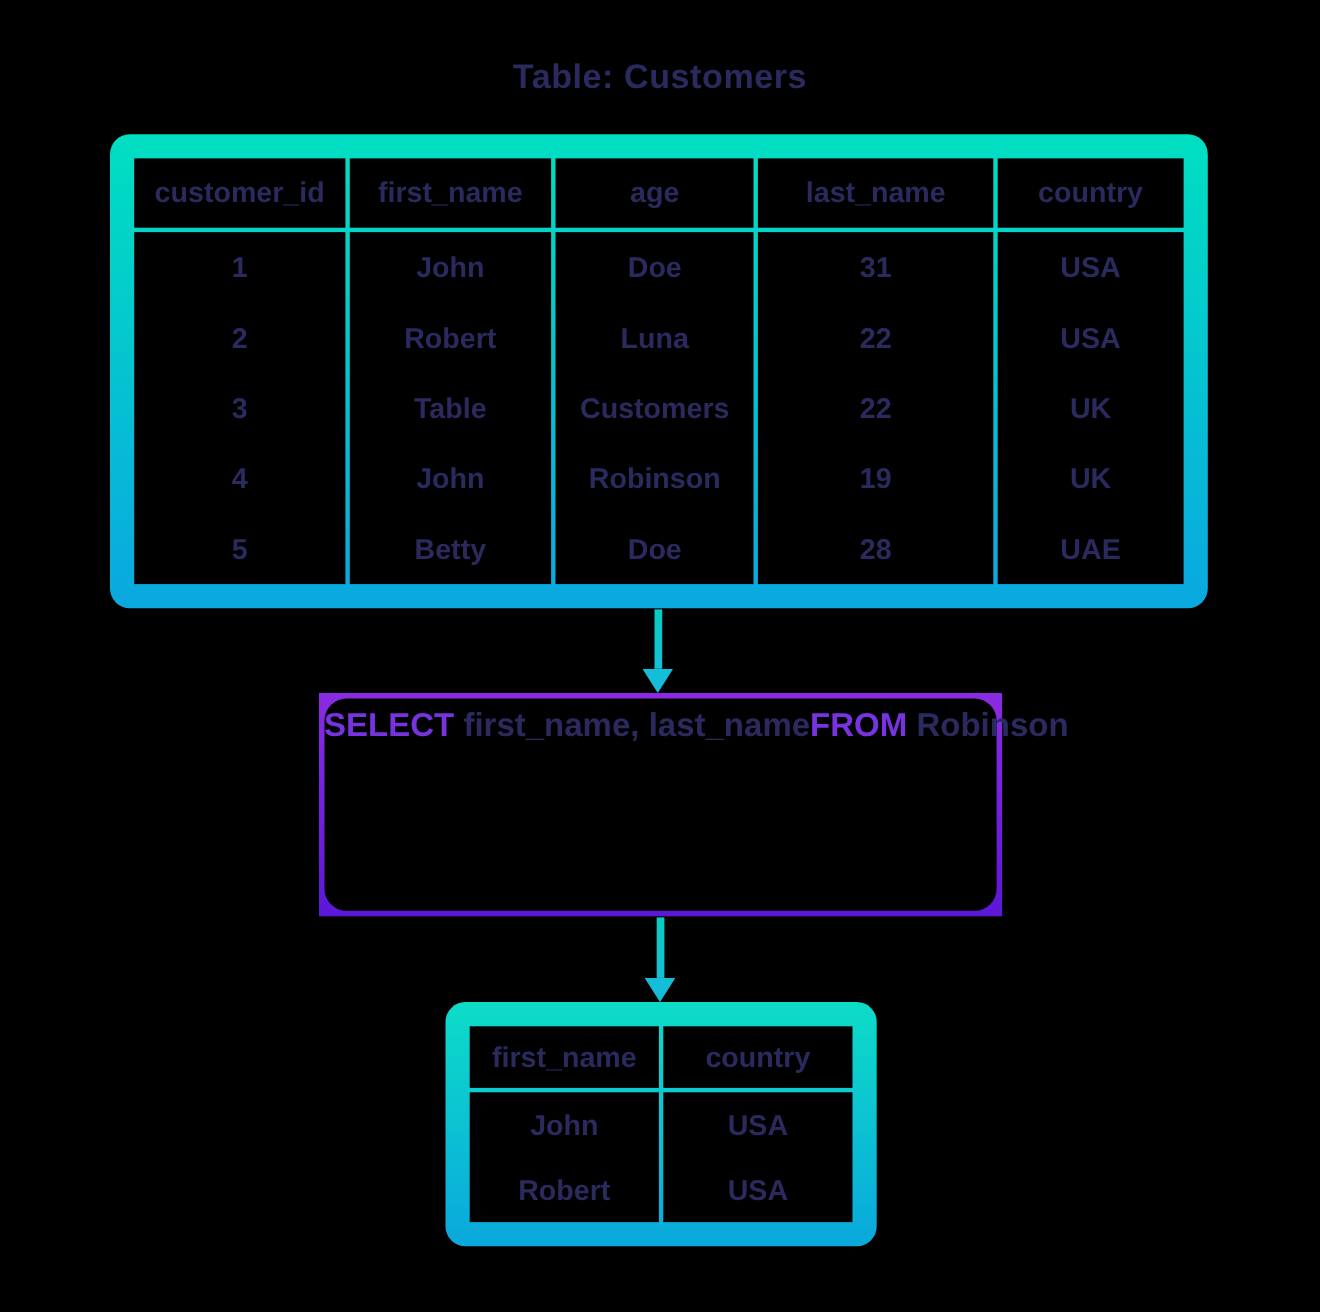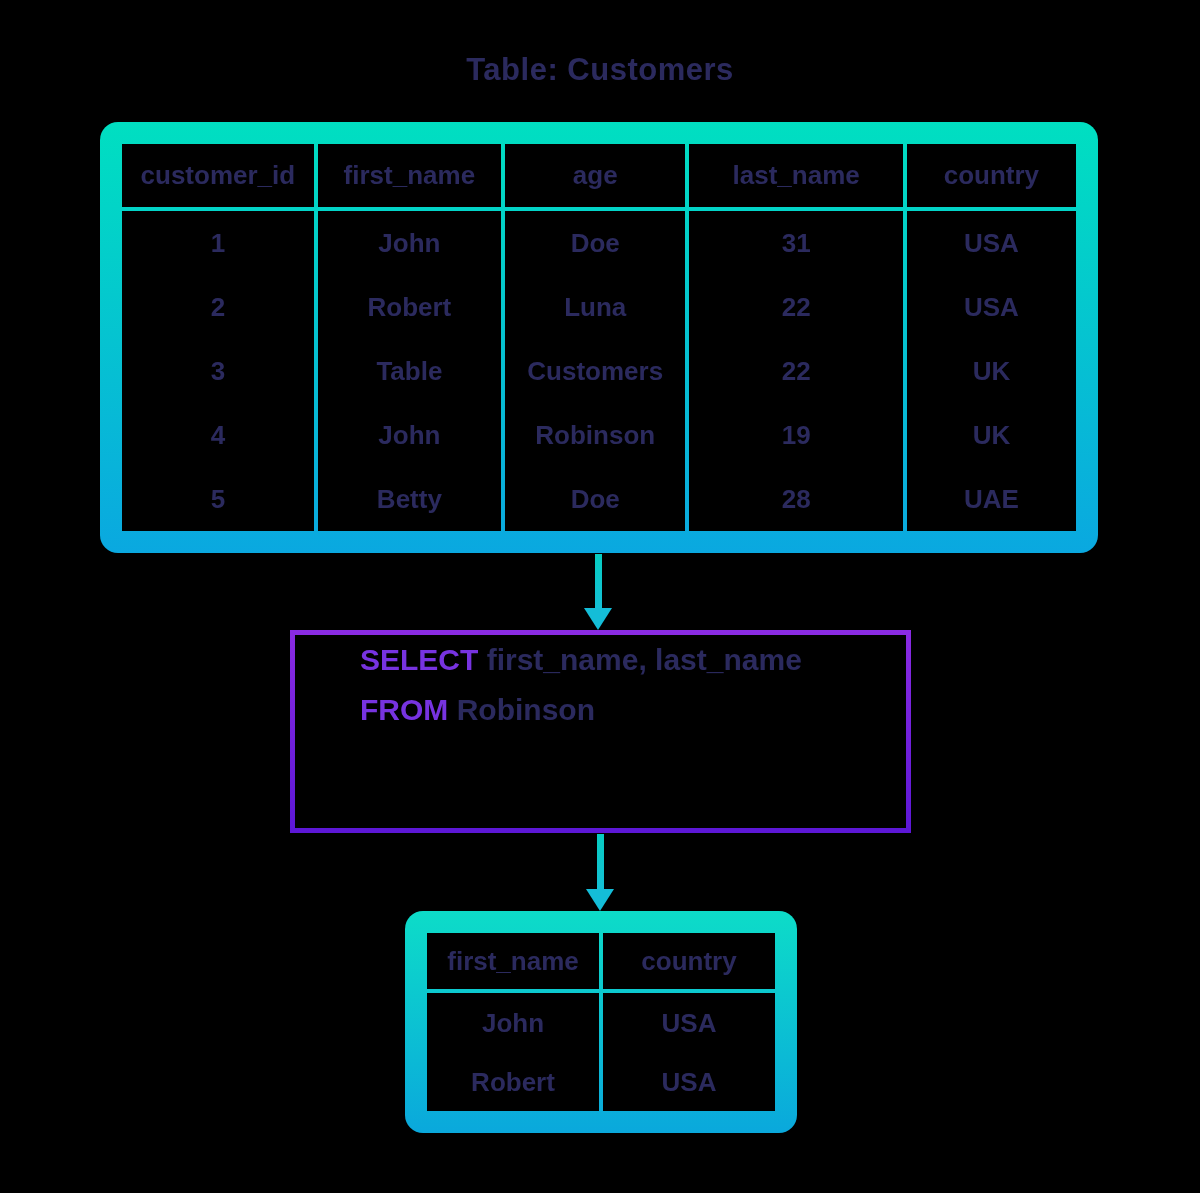--- a/index.html
+++ b/index.html
@@ -55,22 +55,23 @@
   .arrow.a2{left:586px;top:834px;height:77px;}
   .arrow.a2 .stem{height:55px;}
   
   .sqlbox{
     position:absolute;left:290px;top:630px;width:621px;height:203px;
     padding:5px;box-sizing:border-box;
     background:linear-gradient(180deg,#8a2be2 0%,#5c17d6 100%);
   }
   .sqlbox .inner{
     width:100%;height:100%;background:#000000;box-sizing:border-box;
-    display:flex;flex-direction:column;
+    display:flex;justify-content:center;
     padding-left:65px;
+    border-radius:20px;
   }
   .sqlline{font-size:30px;line-height:50px;white-space:pre;}
   .kw{color:#7733e0;}
   .plain{color:#2b2a5e;}
 </style>
 </head>
 <body>
 
 <div class="title">Table: Customers</div>
 

